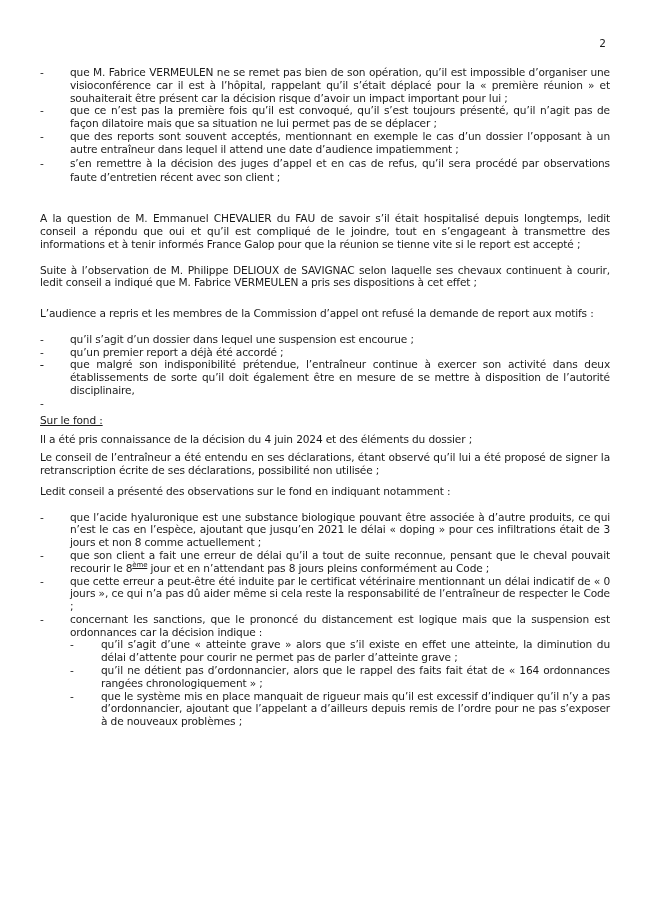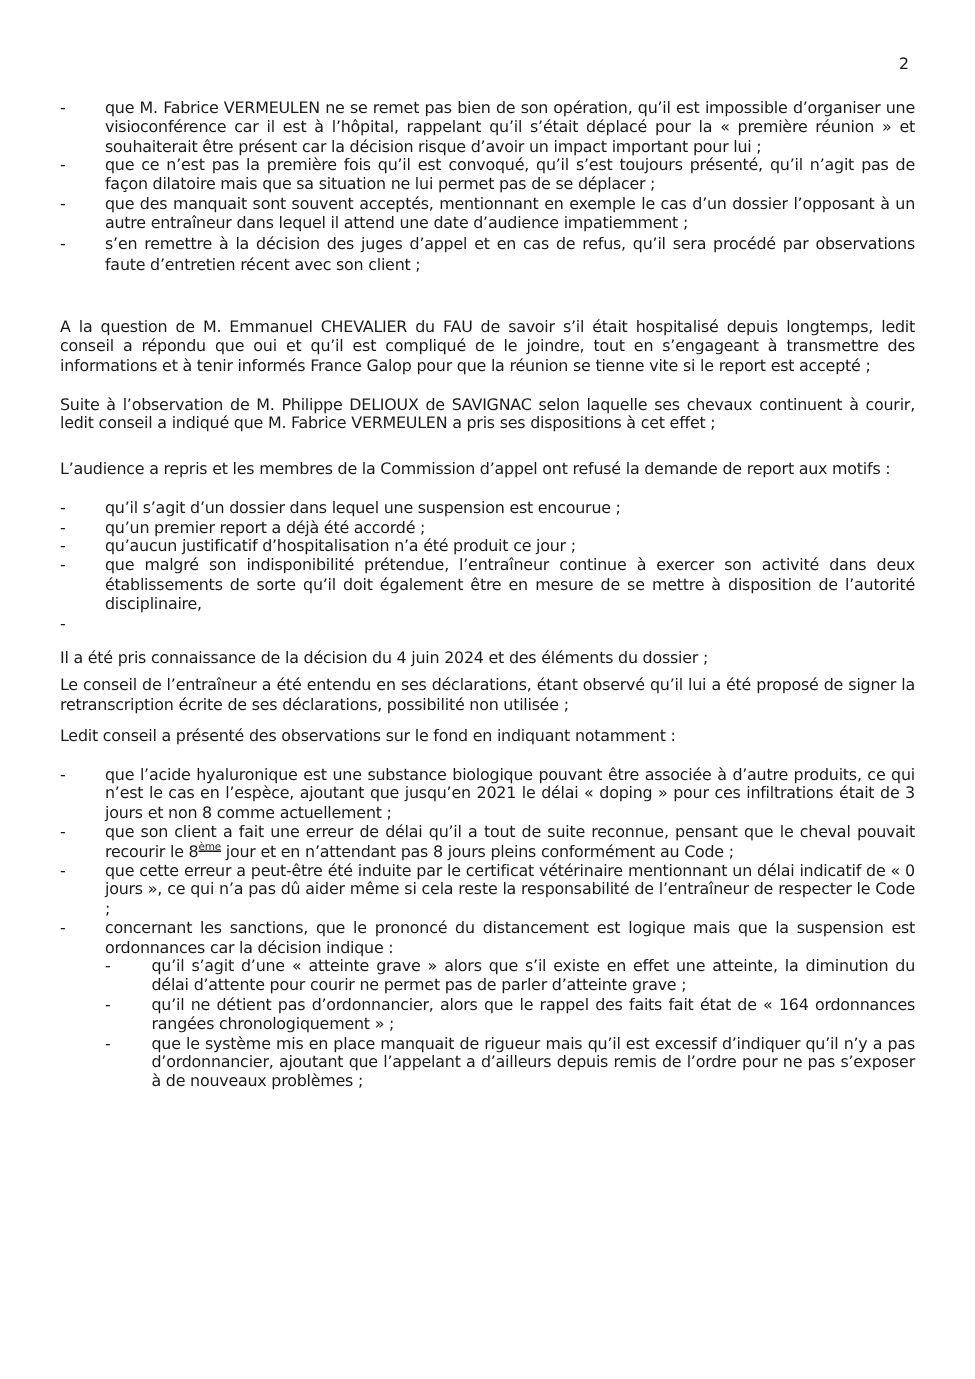--- a/index.html
+++ b/index.html
@@ -25,43 +25,44 @@
 <body>
 
 <div class="page">
   <div class="pnum">2</div>
 
   <div class="content">
 
     <ul class="dash">
       <li><span class="b">-</span><span>que M. Fabrice VERMEULEN ne se remet pas bien de son opération, qu’il est impossible d’organiser une visioconférence car il est à l’hôpital, rappelant qu’il s’était déplacé pour la « première réunion » et souhaiterait être présent car la décision risque d’avoir un impact important pour lui ;</span></li>
       <li><span class="b">-</span><span>que ce n’est pas la première fois qu’il est convoqué, qu’il s’est toujours présenté, qu’il n’agit pas de façon dilatoire mais que sa situation ne lui permet pas de se déplacer ;</span></li>
-      <li><span class="b">-</span><span>que des manquait sont souvent acceptés, mentionnant en exemple le cas d’un dossier l’opposant à un autre entraîneur dans lequel il attend une date d’audience impatiemment ;</span></li>
+      <li><span class="b">-</span><span>que des reports sont souvent acceptés, mentionnant en exemple le cas d’un dossier l’opposant à un autre entraîneur dans lequel il attend une date d’audience impatiemment ;</span></li>
       <li style="line-height:14px;"><span class="b">-</span><span>s’en remettre à la décision des juges d’appel et en cas de refus, qu’il sera procédé par observations faute d’entretien récent avec son client ;</span></li>
     </ul>
 
     <div class="gap" style="height:16px"></div>
     <div class="gap"></div>
     <p>A la question de M. Emmanuel CHEVALIER du FAU de savoir s’il était hospitalisé depuis longtemps, ledit conseil a répondu que oui et qu’il est compliqué de le joindre, tout en s’engageant à transmettre des informations et à tenir informés France Galop pour que la réunion se tienne vite si le report est accepté ;</p>
     <div class="gap"></div>
     <p>Suite à l’observation de M. Philippe DELIOUX de SAVIGNAC selon laquelle ses chevaux continuent à courir, ledit conseil a indiqué que M. Fabrice VERMEULEN a pris ses dispositions à cet effet ;</p>
     <div class="gap" style="height:9px"></div>
     <div class="gap" style="height:9px"></div>
     <p>L’audience a repris et les membres de la Commission d’appel ont refusé la demande de report aux motifs :</p>
     <div class="gap"></div>
 
     <ul class="dash">
       <li><span class="b">-</span><span>qu’il s’agit d’un dossier dans lequel une suspension est encourue ;</span></li>
       <li><span class="b">-</span><span>qu’un premier report a déjà été accordé ;</span></li>
-      <li><span class="b">-</span><span>qu’aucun justificatif d’hospitalisation n’a été produit ce jour ;</span></li>
+      <li><span class="b">-</span></li>
       <li><span class="b">-</span><span>que malgré son indisponibilité prétendue, l’entraîneur continue à exercer son activité dans deux établissements de sorte qu’il doit également être en mesure de se mettre à disposition de l’autorité disciplinaire,</span></li>
       <li><span class="b">-</span></li>
     </ul>
 
     <div class="gap" style="height:17px"></div>
+    <p class="u">Sur le fond :</p>
     <div class="gap-s"></div>
     <p>Il a été pris connaissance de la décision du 4 juin 2024 et des éléments du dossier ;</p>
     <div class="gap-s"></div>
     <p>Le conseil de l’entraîneur a été entendu en ses déclarations, étant observé qu’il lui a été proposé de signer la retranscription écrite de ses déclarations, possibilité non utilisée ;</p>
     <div class="gap-s" style="height:8px"></div>
     <p>Ledit conseil a présenté des observations sur le fond en indiquant notamment :</p>
     <div class="gap"></div>
 
     <ul class="dash">
       <li><span class="b">-</span><span>que l’acide hyaluronique est une substance biologique pouvant être associée à d’autre produits, ce qui n’est le cas en l’espèce, ajoutant que jusqu’en 2021 le délai « doping » pour ces infiltrations était de 3 jours et non 8 comme actuellement ;</span></li>

